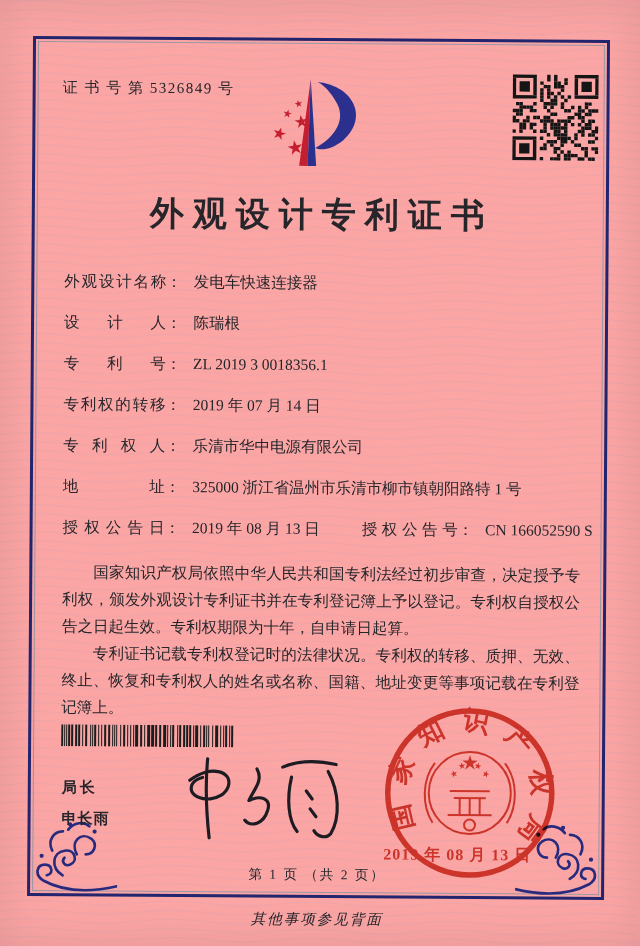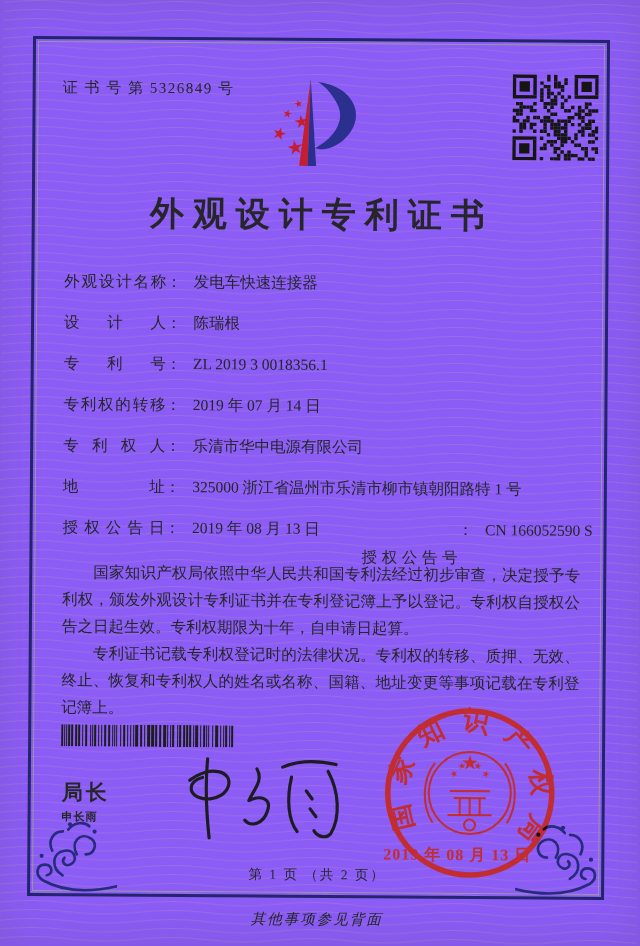--- a/index.html
+++ b/index.html
@@ -1,43 +1,43 @@
 <!DOCTYPE html>
 <html><head>
 <meta charset="utf-8">
 <style>
   html,body{margin:0;padding:0;background:#e9e6e1;}
   *{box-sizing:border-box;}
-  .photo{position:relative;width:640px;height:946px;overflow:hidden;background:#8b5cf6;
+  .photo{position:relative;width:640px;height:946px;overflow:hidden;background:#fca5a5;
          font-family:"Liberation Serif", serif;color:#26262a;}
   .sheet{position:absolute;inset:0;transform:rotate(.4deg);}
   .texture{position:absolute;inset:0;z-index:0;pointer-events:none;}
   .frame{position:absolute;left:30px;top:38px;width:577px;height:860px;
          border:3px solid #23256e;z-index:1;}
   .frame-inner{position:absolute;left:35px;top:43px;width:567px;height:850px;
          border:1px solid #9a97a6;z-index:1;}
   .abs{position:absolute;z-index:2;}
   .cert-no{left:60px;top:80px;font-size:15px;letter-spacing:1.5px;}
   .logo{left:262px;top:76px;width:118px;height:98px;}
   .qr{left:510px;top:73px;width:86px;height:86px;}
   .title{left:0;right:0;top:192px;text-align:center;font-size:34px;font-weight:700;
          letter-spacing:9px;}
   .fields{left:63px;top:272px;width:522px;font-size:15.5px;}
   .frow{line-height:22px;margin-bottom:19px;white-space:nowrap;}
   .flabel{display:inline-block;width:102px;text-align:justify;text-align-last:justify;vertical-align:top;}
   .fcolon{display:inline-block;vertical-align:top;}
   .fvalue{display:inline-block;margin-left:8px;vertical-align:top;}
   .fpair2{display:inline-block;margin-left:38px;}
-  .fpair2 .flabel{width:96px;margin-top:28px;}
+  .fpair2 .flabel{width:96px;}
   .paras{left:63px;top:560px;width:518px;font-size:15.5px;line-height:27px;
          text-align:justify;}
   .paras p{margin:0;text-indent:2em;}
   .barcode{left:63px;top:726px;width:180px;height:22px;}
-  .sig-role{left:64px;top:780px;font-size:21px;font-weight:600;letter-spacing:3px;}
-  .sig-name{left:64px;top:811px;font-size:11px;font-weight:600;letter-spacing:1px;}
+  .sig-role{left:64px;top:780px;font-size:15px;font-weight:600;letter-spacing:3px;}
+  .sig-name{left:64px;top:811px;font-size:15px;font-weight:600;letter-spacing:1px;}
   .sig-svg{left:182px;top:750px;width:168px;height:102px;}
   .seal{left:382px;top:702px;width:180px;height:180px;opacity:.9;mix-blend-mode:multiply;z-index:3;}
   .page-info{left:0;right:0;top:866px;text-align:center;font-size:13.5px;letter-spacing:2px;}
   .back-note{left:0;right:0;top:910px;text-align:center;font-size:14.5px;letter-spacing:2px;
              font-style:italic;}
   .flourish{width:88px;height:88px;}
   .fl-bl{left:32px;top:812px;}
   .fl-br{left:518px;top:812px;transform:scaleX(-1);}
   .vignette{position:absolute;inset:0;z-index:4;pointer-events:none;
             box-shadow:inset 0 0 46px rgba(70,60,55,.14);}

